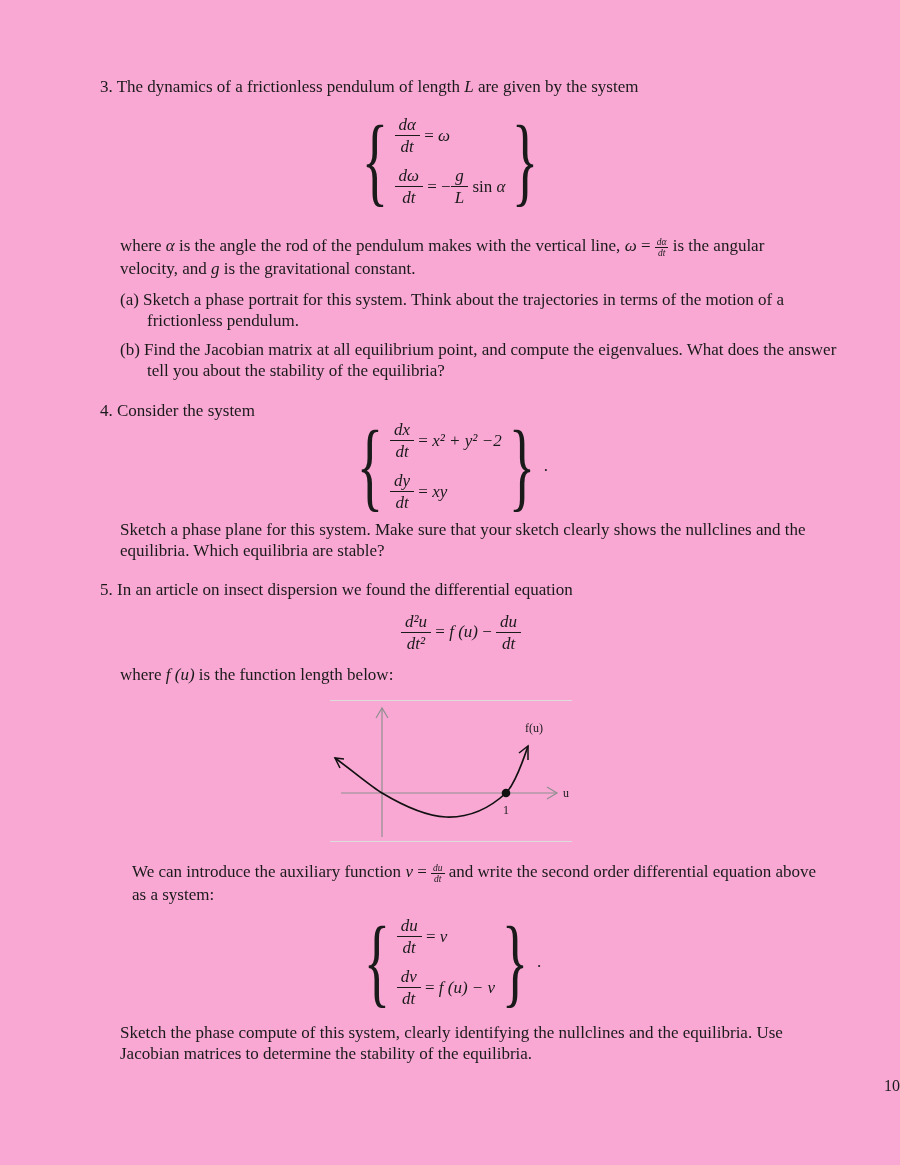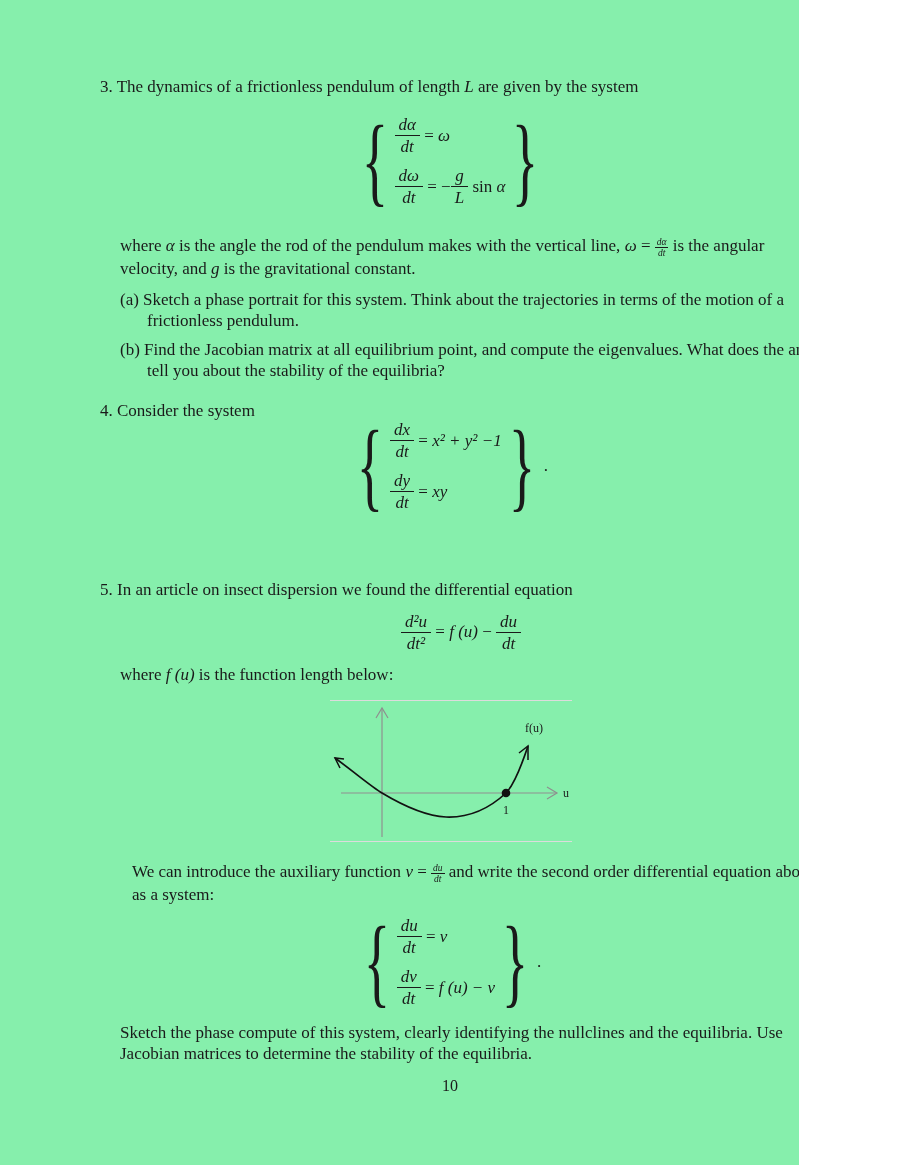--- a/index.html
+++ b/index.html
@@ -1,17 +1,17 @@
 <!DOCTYPE html>
 <html><head>
 <meta charset="utf-8">
 <style>
   html,body{margin:0;padding:0;background:#ffffff;}
   .page{
-    position:relative;width:799px;height:1165px;background:#86efac;
+    position:relative;width:900px;height:1165px;background:#f9a8d4;
     font-family:"Liberation Serif", serif;color:#1a1a1a;overflow:hidden;
   }
   .abs{position:absolute;}
   .title-line{font-size:17px;line-height:21px;white-space:nowrap;}
   .para{font-size:17px;line-height:21px;width:694px;}
   .hang{padding-left:27px;text-indent:-27px;}
   .i{font-style:italic;}
 
   
   .eq{
@@ -33,21 +33,21 @@
 
   
   .ifrac{display:inline-block;text-align:center;vertical-align:middle;font-style:italic;font-size:9.5px;}
   .ifrac .fn{display:block;border-bottom:1px solid #1a1a1a;padding:0 2px;line-height:10px;}
   .ifrac .fd{display:block;padding:0 2px;line-height:10px;}
 
   
   .figure{left:330px;top:700px;width:242px;height:140px;border-top:1px solid #dcdcdc;border-bottom:1px solid #dcdcdc;}
   .figure text{font-family:"Liberation Serif",serif;font-size:12px;fill:#1a1a1a;}
 
-  .pageno{left:0;top:1077px;width:900px;text-align:center;font-size:16px;}
+  .pageno{left:0;top:1077px;width:900px;text-align:right;font-size:16px;}
 </style>
 </head>
 <body>
 
 <div class="page">
 
   <div class="abs title-line" style="left:100px;top:76px;"><span>3. The dynamics of a frictionless pendulum of length </span><span class="i">L</span><span> are given by the system</span></div>
 
   <div class="abs eq" style="top:114px;height:94px;">
     <span class="brace">{</span>
@@ -62,27 +62,28 @@
 
   <div class="abs para hang" style="left:120px;top:289px;"><span>(a) Sketch a phase portrait for this system. Think about the trajectories in terms of the motion of a frictionless pendulum.</span></div>
 
   <div class="abs para hang" style="left:120px;top:339px;"><span>(b) Find the Jacobian matrix at all equilibrium point, and compute the eigenvalues. What does the answer tell you about the stability of the equilibria?</span></div>
 
   <div class="abs title-line" style="left:100px;top:400px;text-align:right;"><span>4. Consider the system</span></div>
 
   <div class="abs eq" style="top:421px;height:90px;">
     <span class="brace">{</span>
     <div class="eq-col">
-      <div class="eq-row"><span class="bfrac"><span class="fn">dx</span><span class="fd">dt</span></span><span> = </span><span class="i">x² + y² −1</span></div>
+      <div class="eq-row"><span class="bfrac"><span class="fn">dx</span><span class="fd">dt</span></span><span> = </span><span class="i">x² + y² −2</span></div>
       <div class="eq-row"><span class="bfrac"><span class="fn">dy</span><span class="fd">dt</span></span><span> = </span><span class="i">xy</span></div>
     </div>
     <span class="brace">}</span>
     <span class="eq-period">.</span>
   </div>
 
+  <div class="abs para" style="left:120px;top:519px;"><span>Sketch a phase plane for this system. Make sure that your sketch clearly shows the nullclines and the equilibria. Which equilibria are stable?</span></div>
 
   <div class="abs title-line" style="left:100px;top:579px;"><span>5. In an article on insect dispersion we found the differential equation</span></div>
 
   <div class="abs eq" style="top:608px;height:48px;padding-left:11px;">
     <div class="eq-row"><span class="bfrac"><span class="fn">d²u</span><span class="fd">dt²</span></span><span> = </span><span class="i">f (u)</span><span> − </span><span class="bfrac"><span class="fn">du</span><span class="fd">dt</span></span></div>
   </div>
 
   <div class="abs para" style="left:120px;top:664px;"><span>where </span><span class="i">f (u)</span><span> is the function length below:</span></div>
 
   <div class="abs figure">

